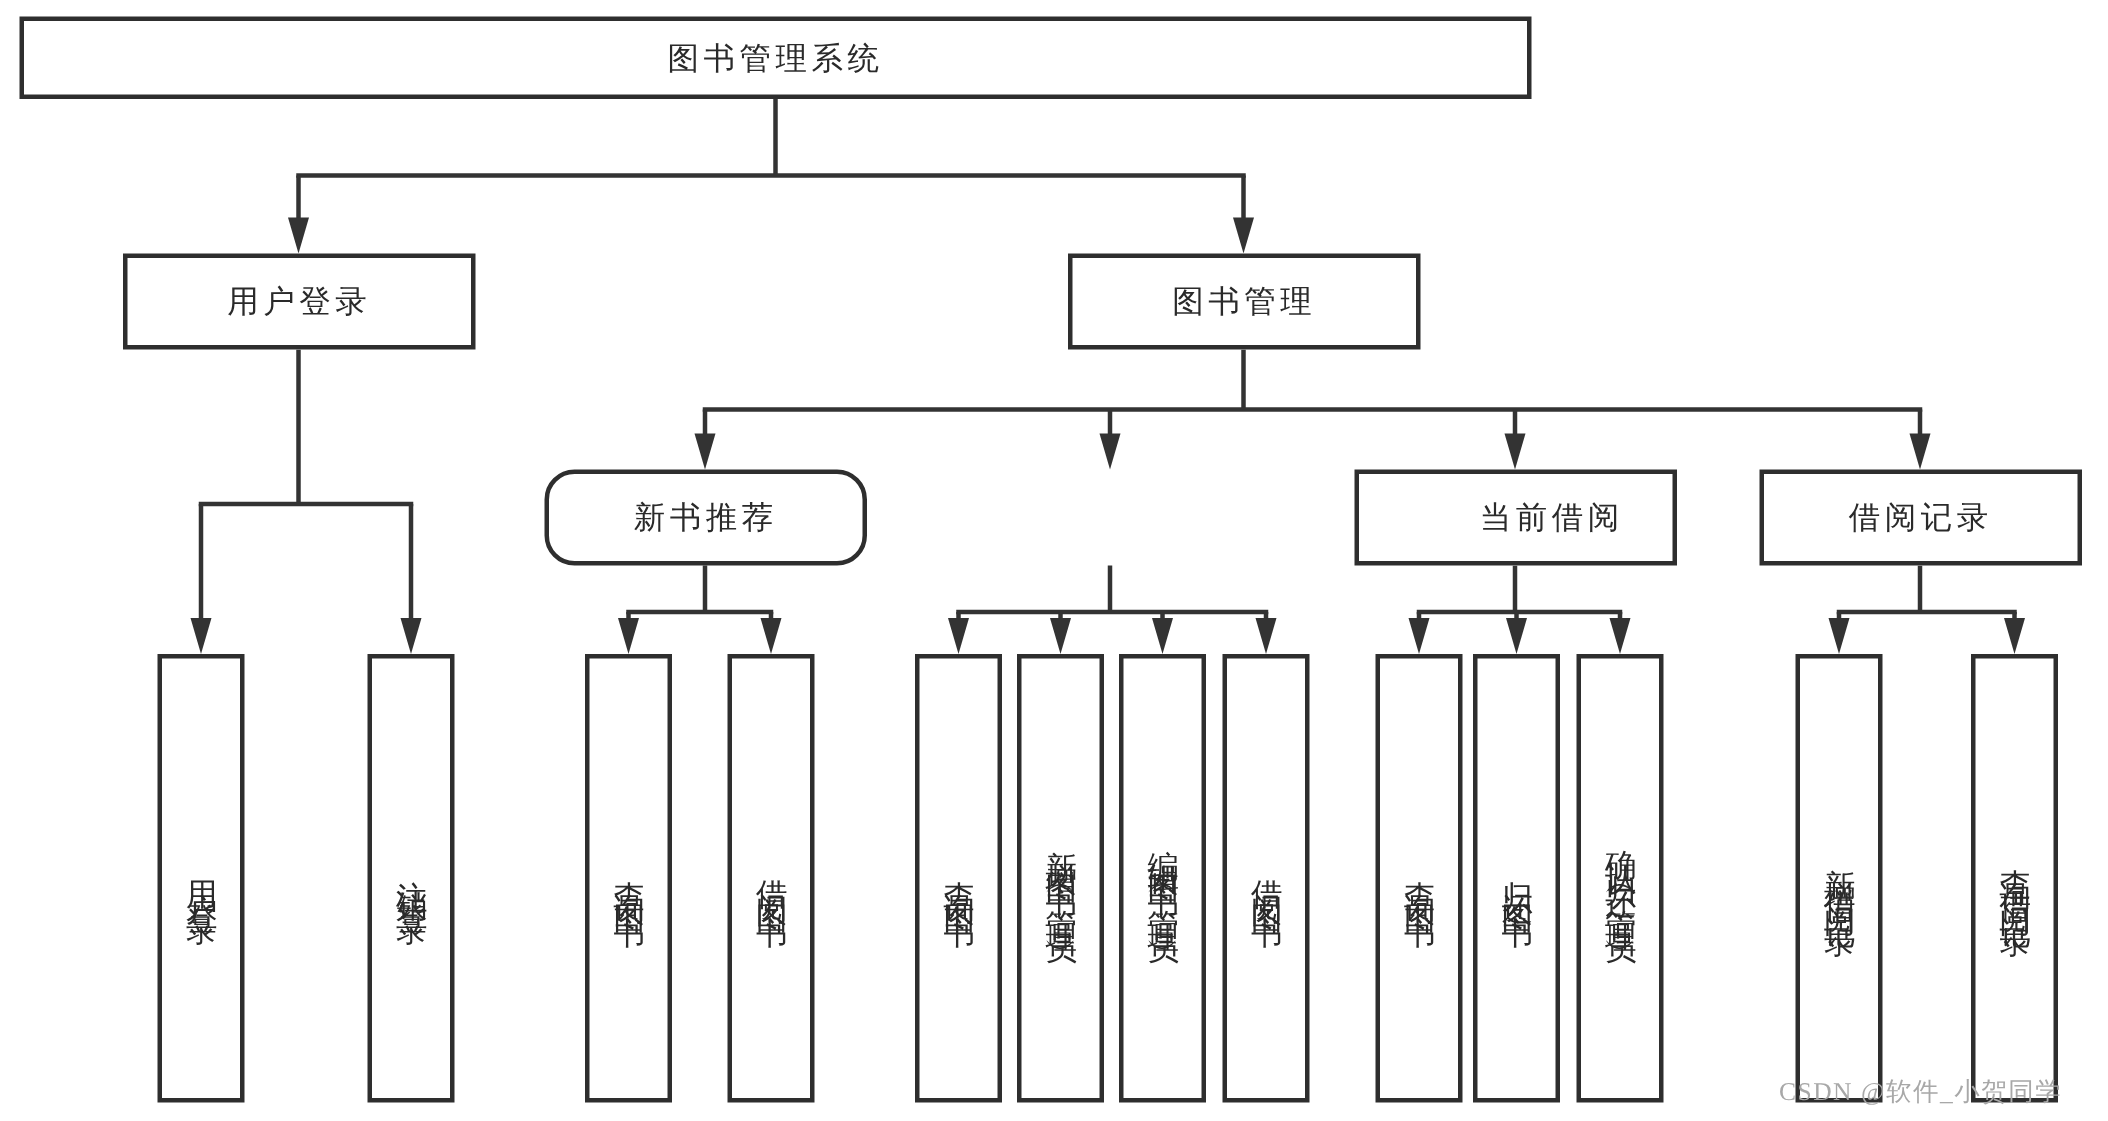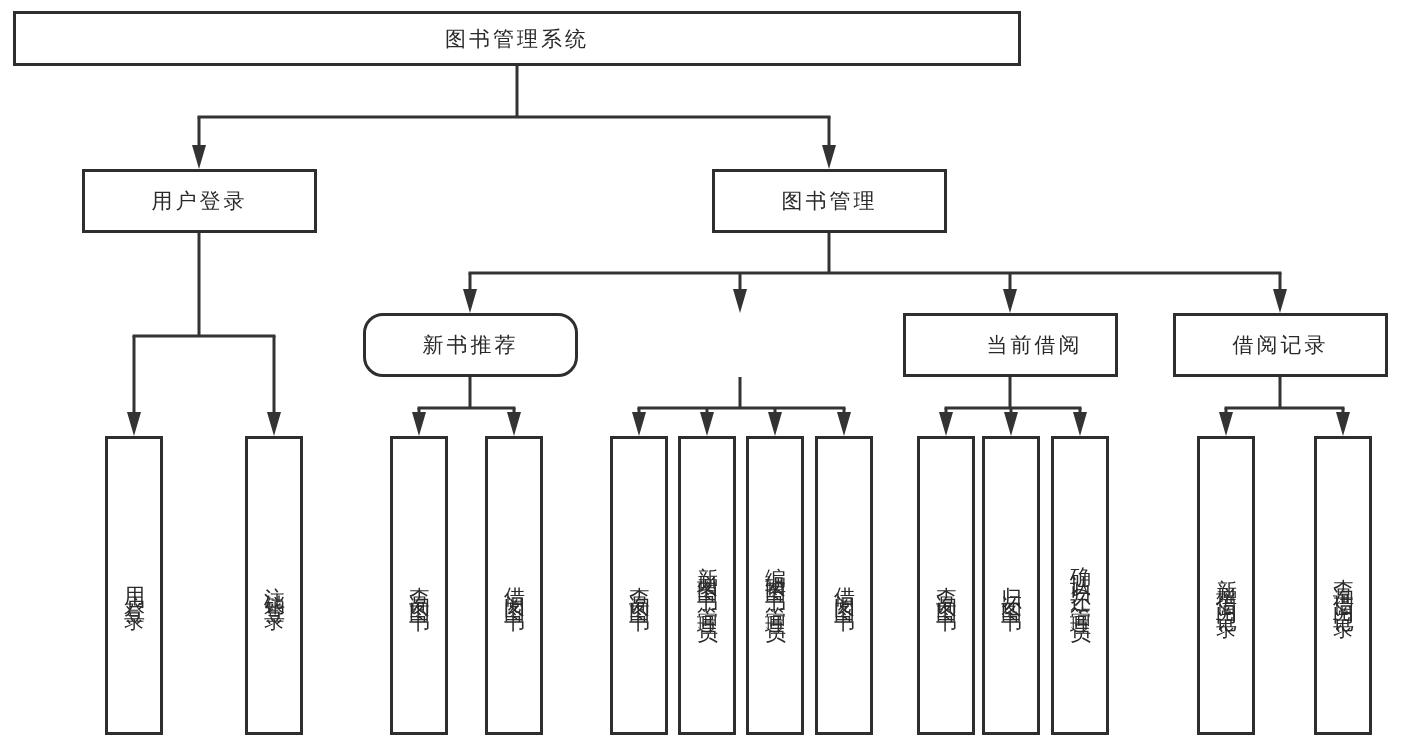--- a/index.html
+++ b/index.html
@@ -146,13 +146,14 @@
   <div class="node leaf" style="left:1051px;">
     <span class="vtext">确认归还（管理员）</span>
   </div>
   <div class="node leaf" style="left:1197px;">
     <span class="vtext">新增借阅记录</span>
   </div>
   <div class="node leaf" style="left:1314px;">
     <span class="vtext">查询借阅记录</span>
   </div>
 
+  <div class="watermark">CSDN @软件_小贺同学</div>
 </div>
 
 </body></html>

